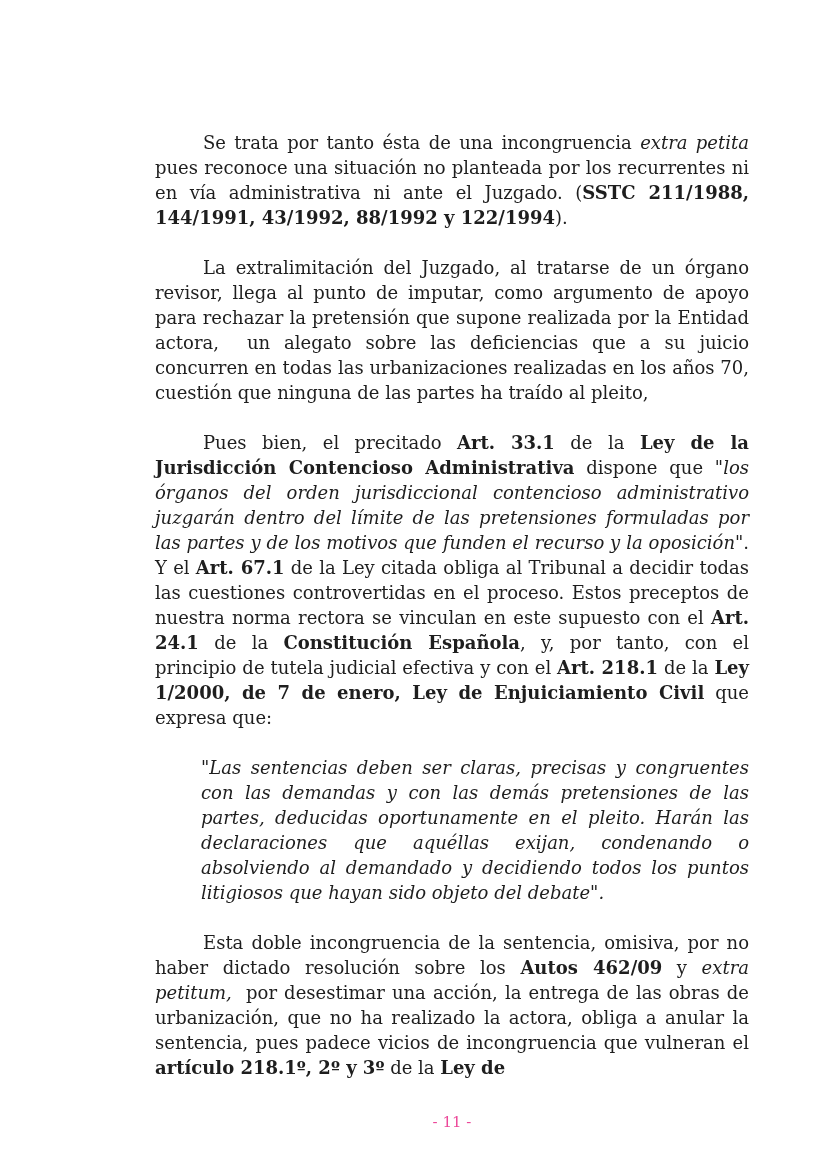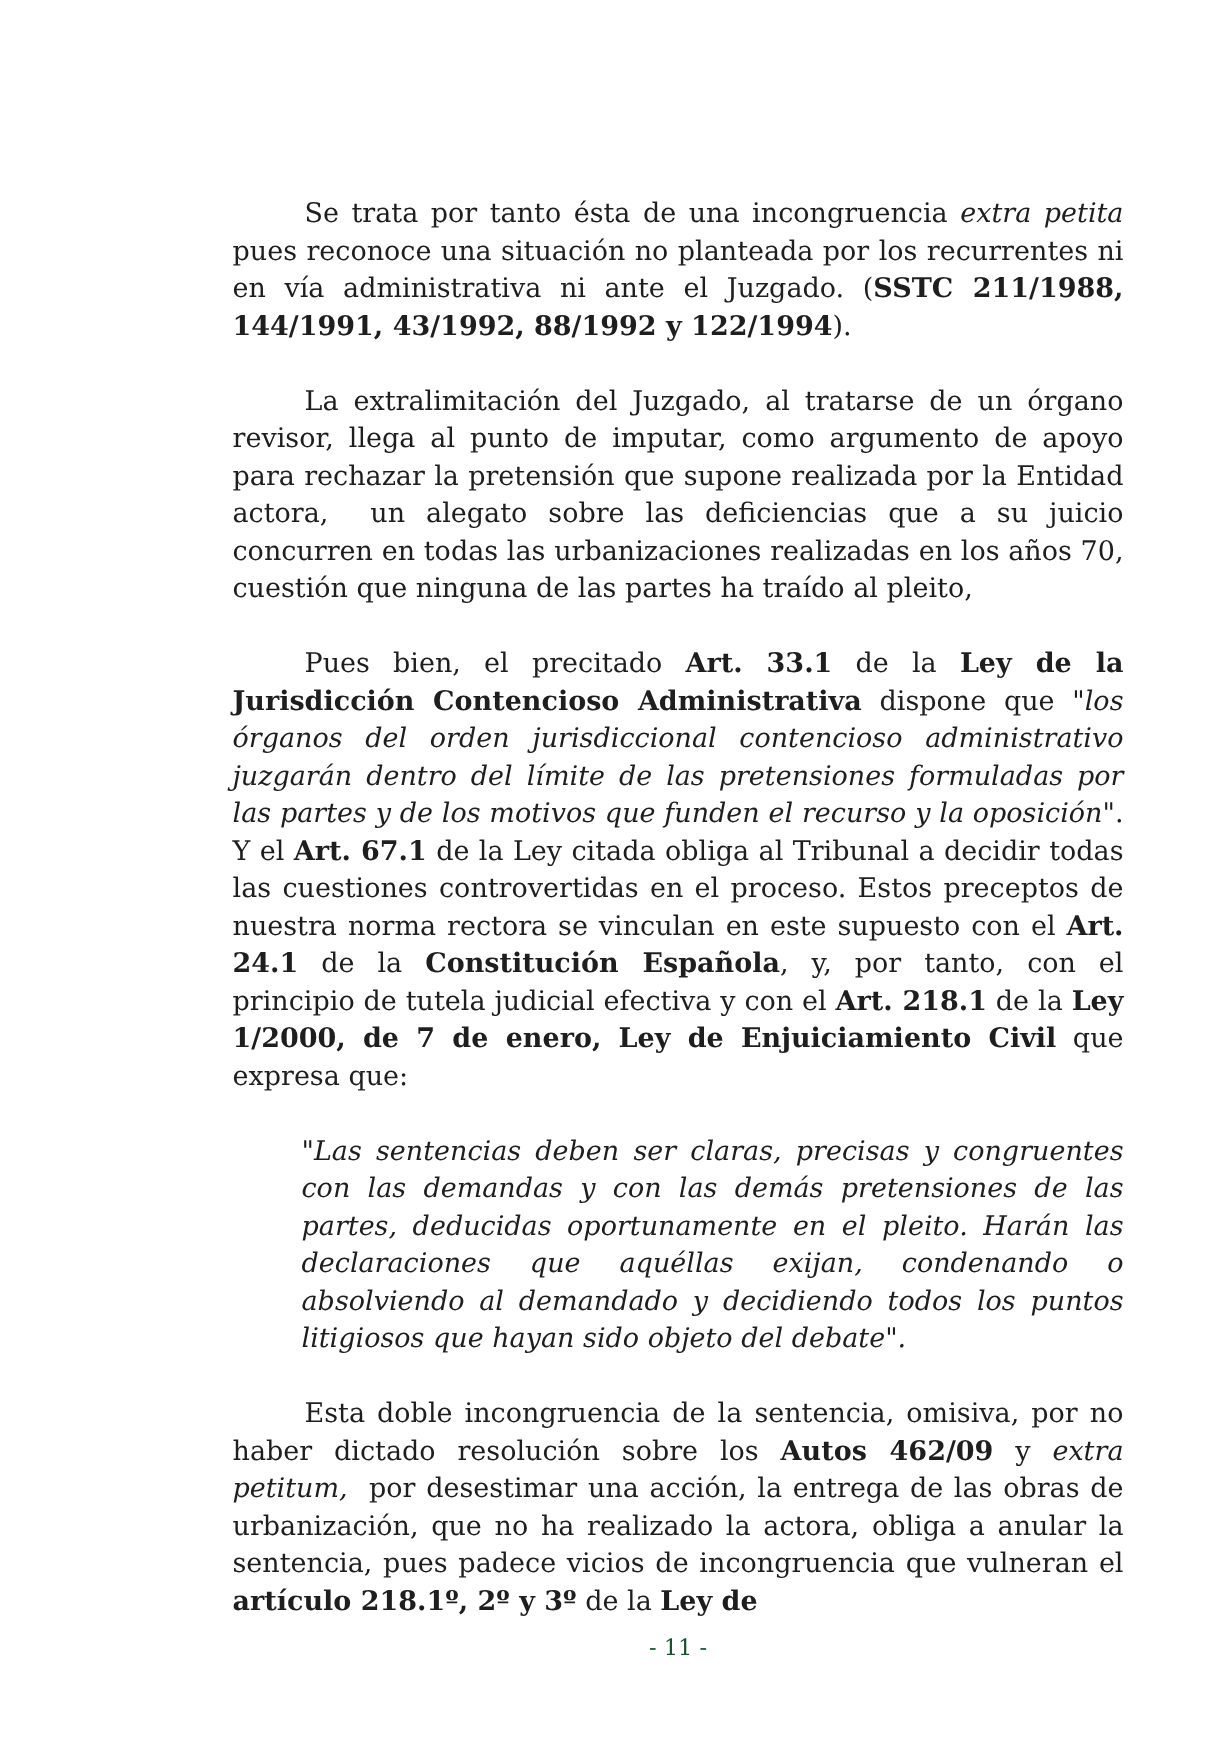--- a/index.html
+++ b/index.html
@@ -33,26 +33,26 @@
   }
   p.quote-para {
     margin-left: 46px;
     font-style: italic;
   }
   .run.bold   { font-weight: 700; }
   .run.italic { font-style: italic; }
   .footer {
     position: absolute;
     left: 155px;
-    top: 1088px;
+    top: 1112px;
     width: 594px;
     text-align: center;
     font-size: 15px;
     line-height: 20px;
-    color: #14532d;
+    color: #ec4899;
   }
 </style>
 </head>
 <body>
 
 <div class="page">
   <div class="content">
     <p class="doc-para body-para"><span class="run normal">Se trata por tanto ésta de una incongruencia </span><span class="run italic">extra petita</span><span class="run normal"> pues reconoce una situación no planteada por los recurrentes ni en vía administrativa ni ante el Juzgado. (</span><span class="run bold">SSTC 211/1988, 144/1991, 43/1992, 88/1992 y 122/1994</span><span class="run normal">).</span></p>
     <p class="doc-para body-para"><span class="run normal">La extralimitación del Juzgado, al tratarse de un órgano revisor, llega al punto de imputar, como argumento de apoyo para rechazar la pretensión que supone realizada por la Entidad actora,&nbsp; un alegato sobre las deficiencias que a su juicio concurren en todas las urbanizaciones realizadas en los años 70, cuestión que ninguna de las partes ha traído al pleito,</span></p>
     <p class="doc-para body-para"><span class="run normal">Pues bien, el precitado </span><span class="run bold">Art. 33.1</span><span class="run normal"> de la </span><span class="run bold">Ley de la Jurisdicción Contencioso Administrativa</span><span class="run normal"> dispone que "</span><span class="run italic">los órganos del orden jurisdiccional contencioso administrativo juzgarán dentro del límite de las pretensiones formuladas por las partes y de los motivos que funden el recurso y la oposición</span><span class="run normal">". Y el </span><span class="run bold">Art. 67.1</span><span class="run normal"> de la Ley citada obliga al Tribunal a decidir todas las cuestiones controvertidas en el proceso. Estos preceptos de nuestra norma rectora se vinculan en este supuesto con el </span><span class="run bold">Art. 24.1</span><span class="run normal"> de la </span><span class="run bold">Constitución Española</span><span class="run normal">, y, por tanto, con el principio de tutela judicial efectiva y con el </span><span class="run bold">Art. 218.1</span><span class="run normal"> de la </span><span class="run bold">Ley 1/2000, de 7 de enero, Ley de Enjuiciamiento Civil</span><span class="run normal"> que expresa que:</span></p>

